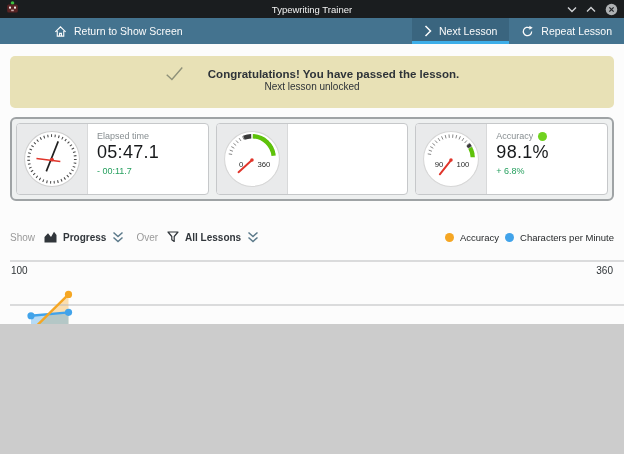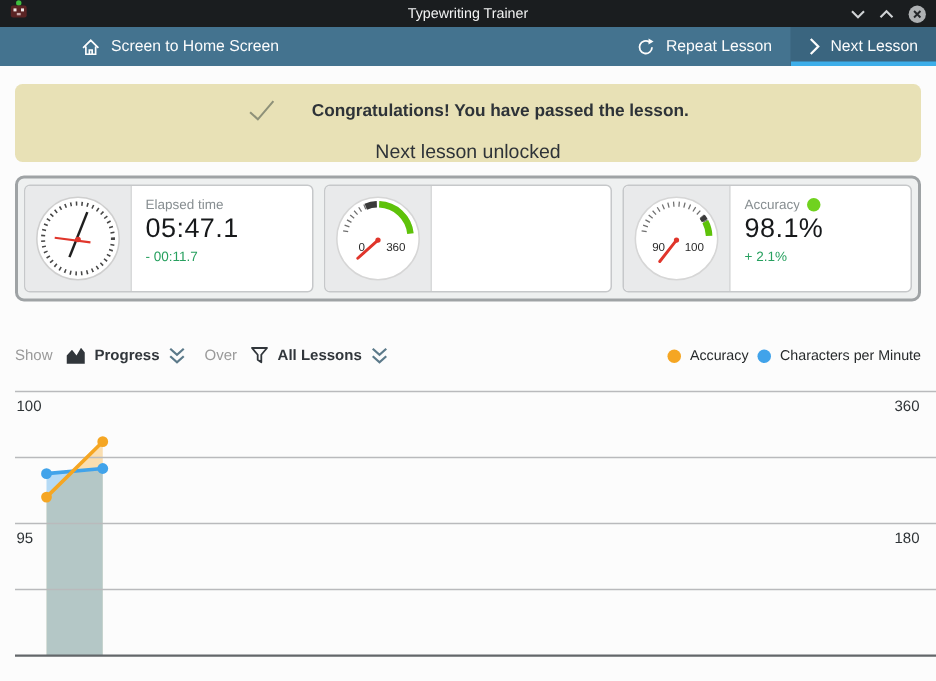--- a/index.html
+++ b/index.html
@@ -1,16 +1,16 @@
 <!DOCTYPE html>
 <html><head>
 <meta charset="utf-8">
 <style>
   html,body{margin:0;padding:0;background:#ccc;}
-  .window{position:relative;width:624px;height:454px;background:#fcfcfc;overflow:hidden;
+  .window{position:relative;width:624px;height:324px;background:#fcfcfc;overflow:hidden;
           font-family:"Liberation Sans",sans-serif;color:#31363b;}
 
   
   .titlebar{position:absolute;top:0;left:0;right:0;height:18px;background:#1a1d1f;
             display:flex;align-items:center;padding:0 6px;box-sizing:border-box;}
   .titlebar .title{position:absolute;left:0;right:0;text-align:center;color:#f2f3f3;font-size:9.5px;}
   .win-controls{margin-left:auto;display:flex;align-items:center;gap:9px;z-index:2;}
   .win-controls svg{display:block;}
 
   
@@ -19,21 +19,21 @@
   .tb-btn{display:flex;align-items:center;gap:7px;padding:0 12px;cursor:default;}
   .tb-home{margin-left:42px;}
   .tb-right{margin-left:auto;display:flex;height:100%;}
   .tb-next{background:#3a657f;box-shadow:inset 0 -3px 0 #3daee9;}
 
   
   .banner{position:absolute;left:10px;right:10px;top:56px;height:52px;background:#e8e1b6;
           border-radius:5px;text-align:center;box-sizing:border-box;padding-top:10px;}
   .banner-title-row{display:flex;align-items:center;justify-content:center;gap:24px;
                     font-size:11.5px;font-weight:600;color:#2e3338;}
-  .banner-sub{margin-top:12px;font-size:13px;color:#2e3338;}
+  .banner-sub{margin-top:0;font-size:10px;color:#2e3338;}
 
   
   .stats-panel{position:absolute;left:10px;right:10px;top:117px;height:84px;background:#eef0f0;
                border:2px solid #9fa3a5;border-radius:6px;box-sizing:border-box;
                display:flex;gap:7px;padding:4px;}
   .card{flex:1;background:#fff;border:1px solid #c6c8ca;border-radius:4px;display:flex;
         overflow:hidden;min-width:0;}
   .card-icon{width:70px;flex:none;background:#e9eaeb;border-right:1px solid #d8d9da;
              display:flex;align-items:center;justify-content:center;}
   .card-body{flex:1;min-width:0;padding:7px 9px 0 9px;}
@@ -90,35 +90,35 @@
         </svg>
       </span>
     </span>
   </div>
 
   <div class="toolbar">
     <div class="tb-btn tb-home">
       <svg width="13" height="13" viewBox="0 0 14 14">
         <path d="M1.5,7.5 L7,2 L12.5,7.5 M3.5,6.5 L3.5,12 L10.5,12 L10.5,6.5 M6,12 L6,9 L8,9 L8,12" fill="none" stroke="#fcfcfc" stroke-width="1.2"></path>
       </svg>
-      <span>Screen to Home Screen</span>
+      <span>Return to Show Screen</span>
     </div>
     <div class="tb-right">
+      <div class="tb-btn tb-next">
+        <svg width="8" height="12" viewBox="0 0 8 12">
+          <polyline points="1.5,1 6.5,6 1.5,11" fill="none" stroke="#fcfcfc" stroke-width="1.5"></polyline>
+        </svg>
+        <span>Next Lesson</span>
+      </div>
       <div class="tb-btn">
         <svg width="13" height="13" viewBox="0 0 14 14">
           <path d="M11.5,7 A4.5,4.5 0 1 1 9.6,3.3" fill="none" stroke="#fcfcfc" stroke-width="1.3"></path>
           <polygon points="9.0,0.8 12.6,2.9 9.0,5.0" fill="#fcfcfc"></polygon>
         </svg>
         <span>Repeat Lesson</span>
-      </div>
-      <div class="tb-btn tb-next">
-        <svg width="8" height="12" viewBox="0 0 8 12">
-          <polyline points="1.5,1 6.5,6 1.5,11" fill="none" stroke="#fcfcfc" stroke-width="1.5"></polyline>
-        </svg>
-        <span>Next Lesson</span>
       </div>
     </div>
   </div>
 
   <div class="banner">
     <div class="banner-title-row">
       <svg width="19" height="15" viewBox="0 0 22 17">
         <polyline points="2,10 8,15.5 20,1.5" fill="none" stroke="#8e9179" stroke-width="1.6"></polyline>
       </svg>
       <span>Congratulations! You have passed the lesson.</span>
@@ -212,21 +212,21 @@
           <text x="16.5" y="36" text-anchor="middle">90</text>
           <text x="39.5" y="36" text-anchor="middle">100</text>
         </svg>
       </div>
       <div class="card-body">
         <div class="label-row">
           <span class="label-text">Accuracy</span>
           <span class="status-dot"></span>
         </div>
         <div class="card-value">98.1%</div>
-        <div class="card-delta">+ 2.1%</div>
+        <div class="card-delta">+ 6.8%</div>
       </div>
     </div>
 
   </div>
 
   <div class="filter-row">
     <span class="muted">Show</span>
     <div class="combo">
       <svg width="13" height="12" viewBox="0 0 13 12">
         <path d="M0.5,11.5 L0.5,6 L4,2.2 L7,6 L10,0.8 L12.5,4 L12.5,11.5 Z" fill="#31363b"></path>

